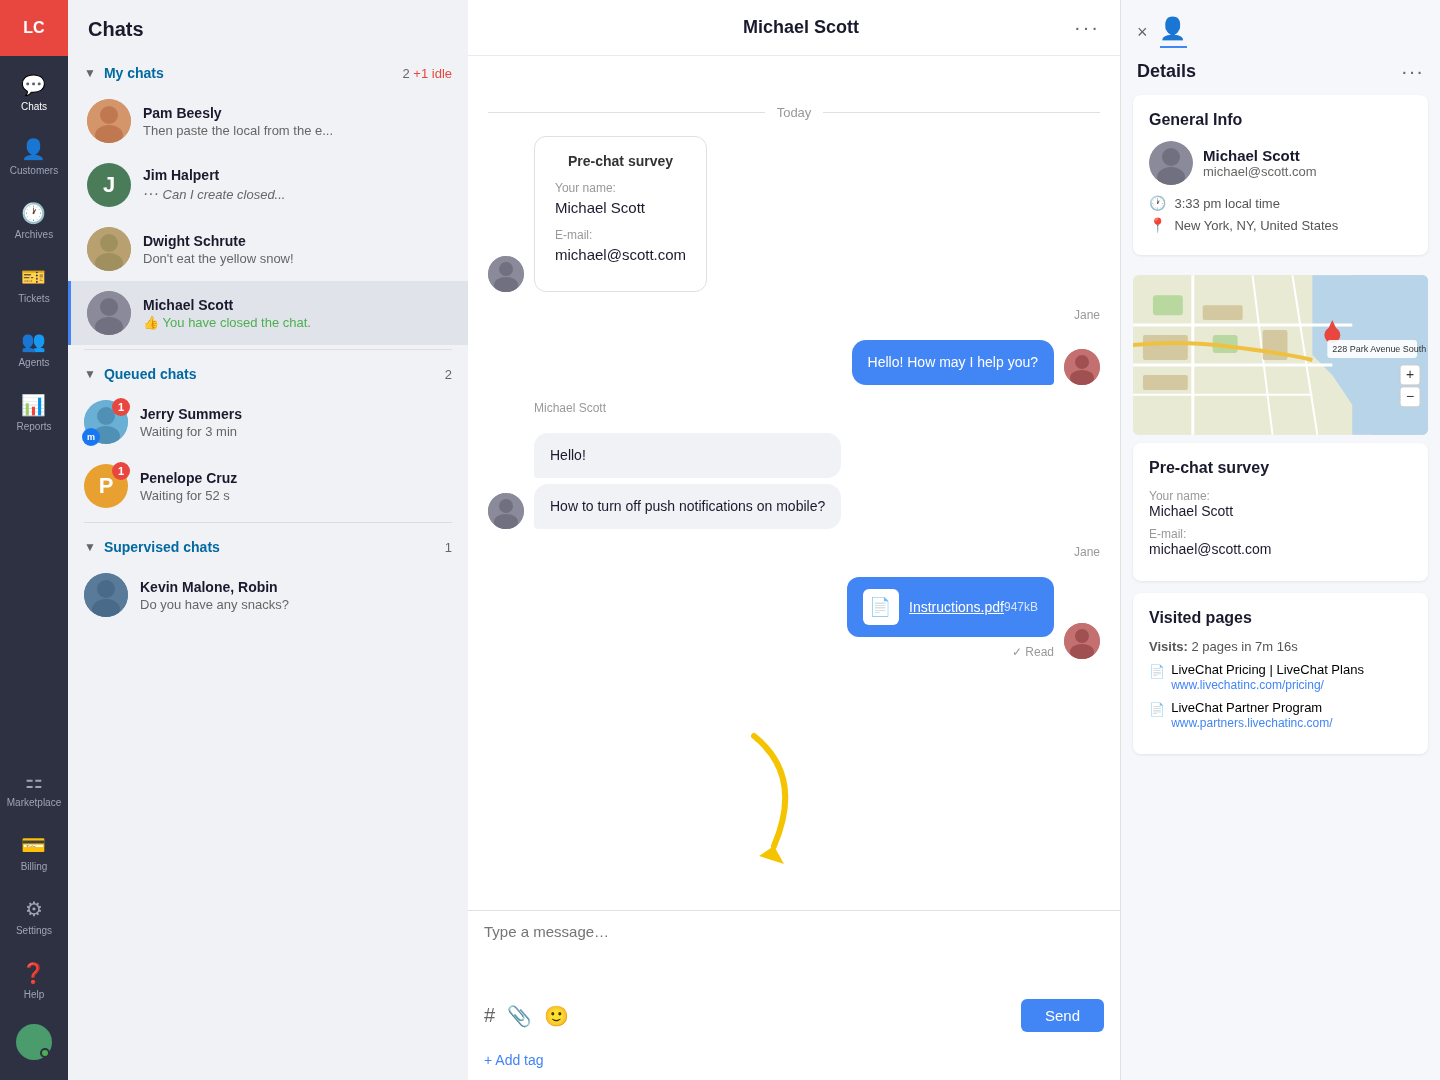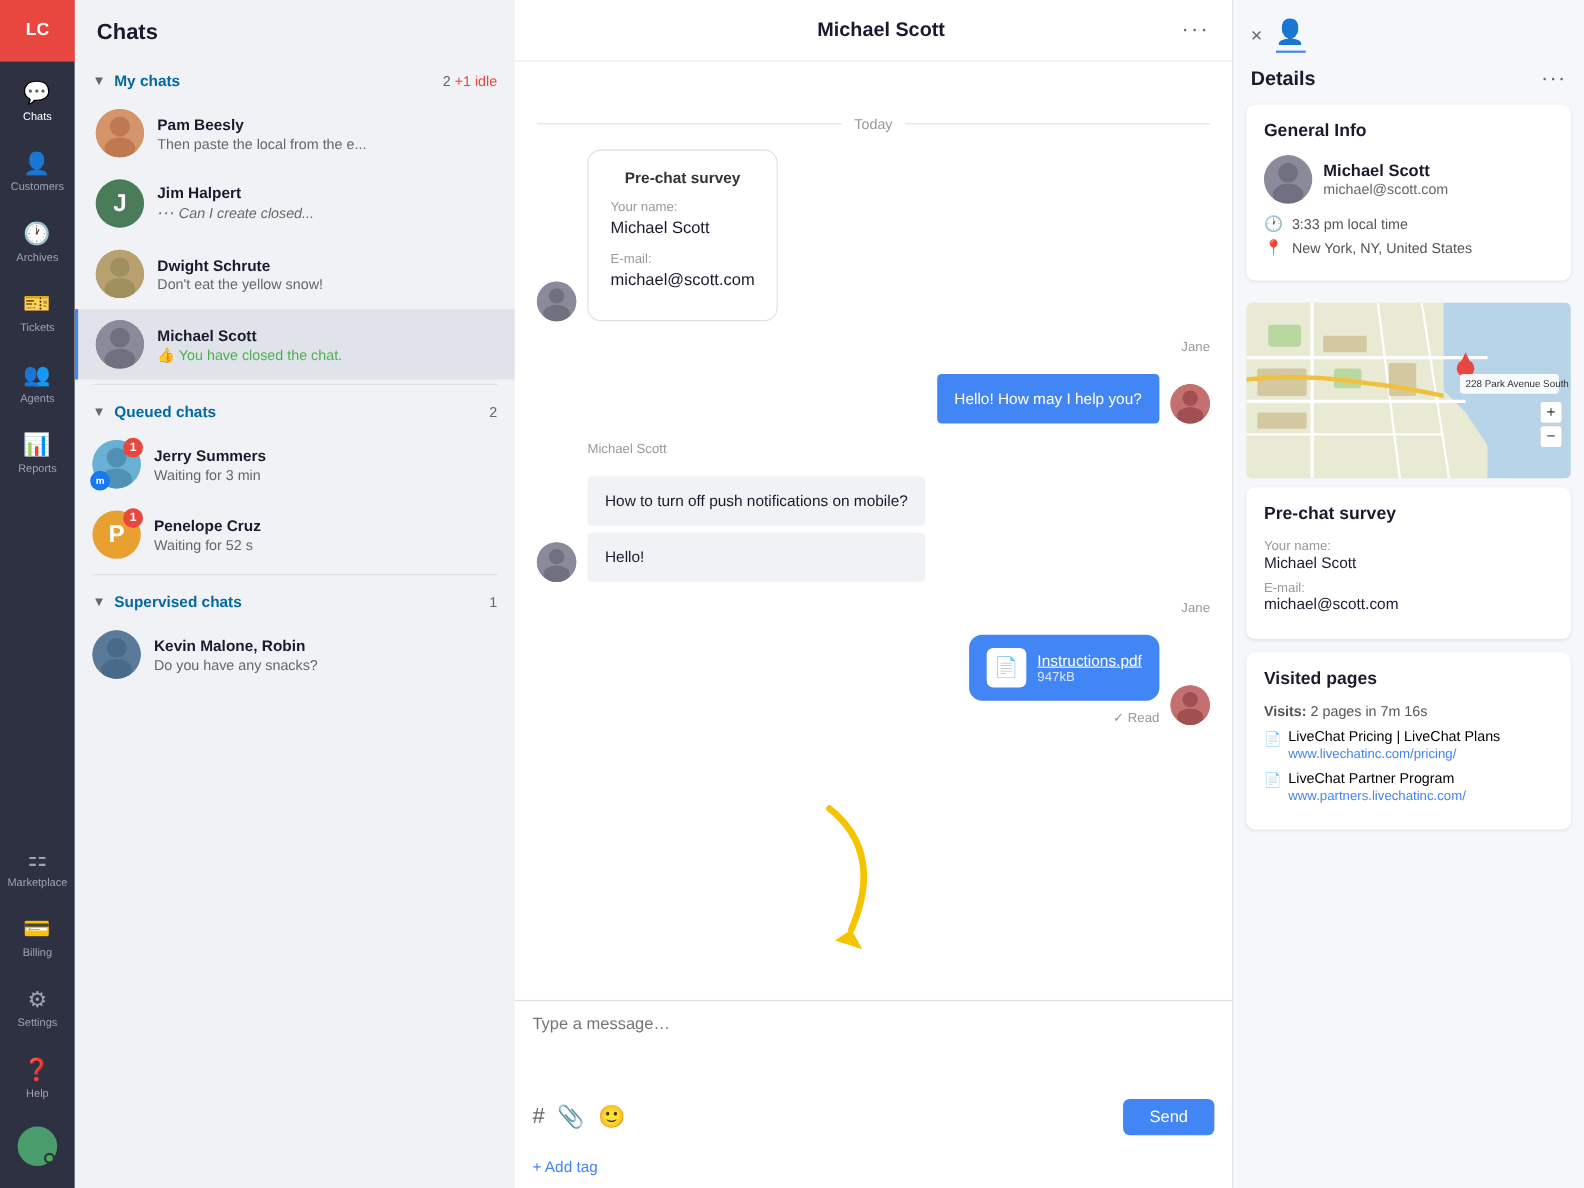--- a/index.html
+++ b/index.html
@@ -242,21 +242,21 @@
       align-items: center;
       justify-content: center;
       font-size: 14px;
       color: white;
       font-weight: 600;
     }
 
     .message-bubble {
       max-width: 400px;
       padding: 12px 16px;
-      border-radius: 4px;
+      border-radius: 14px;
       font-size: 14px;
       line-height: 1.5;
     }
     .message-bubble.incoming { background: #f0f2f5; color: #1a1a2e; border-bottom-left-radius: 4px; }
     .message-bubble.outgoing { background: #4285f4; color: white; border-bottom-right-radius: 4px; }
 
     .survey-bubble {
       background: white;
       border: 1px solid #e0e0e0;
       border-radius: 12px;
@@ -283,21 +283,21 @@
       height: 36px;
       background: rgba(255,255,255,0.2);
       border-radius: 6px;
       display: flex;
       align-items: center;
       justify-content: center;
       font-size: 20px;
       color: #e8473f;
       background: white;
     }
-    .file-info { display: flex; flex-direction: column; }
+    .file-info { display: flex; flex-direction: row; align-items: center; }
     .file-name { font-size: 14px; font-weight: 500; text-decoration: underline; }
     .file-size { font-size: 12px; opacity: 0.8; }
     .read-status { font-size: 12px; color: #999; text-align: right; margin-top: 4px; }
 
     .chat-input-area {
       border-top: 1px solid #e0e0e0;
       background: white;
       flex-shrink: 0;
     }
     .chat-input-wrap {
@@ -657,22 +657,22 @@
     </div>
     <div class="message-row">
       <div class="msg-avatar" style="background:#8a8a9a;">
         <svg width="36" height="36" viewBox="0 0 36 36" style="border-radius:50%;">
             <circle cx="18" cy="18" r="18" fill="#8a8a9a"></circle>
             <circle cx="18" cy="13" r="7" fill="#707080"></circle>
             <ellipse cx="18" cy="29" rx="12" ry="8" fill="#707080"></ellipse>
           </svg>
       </div>
       <div style="display:flex; flex-direction:column; gap:6px;">
+        <div class="message-bubble incoming">Hello!</div>
         <div class="message-bubble incoming">How to turn off push notifications on mobile?</div>
-        <div class="message-bubble incoming">Hello!</div>
       </div>
     </div>
 
     <div style="text-align:right; font-size:12px; color:#999; margin-bottom:2px;">
       <span>Jane</span>
     </div>
     <div class="message-row right">
       <div class="msg-avatar" style="background:#c47070;">
         <svg width="36" height="36" viewBox="0 0 36 36" style="border-radius:50%;">
             <circle cx="18" cy="18" r="18" fill="#c47070"></circle>

